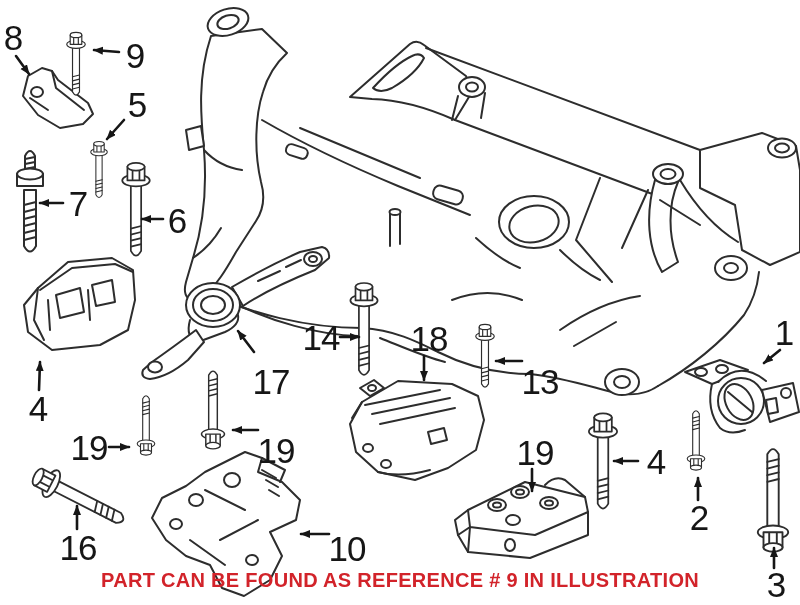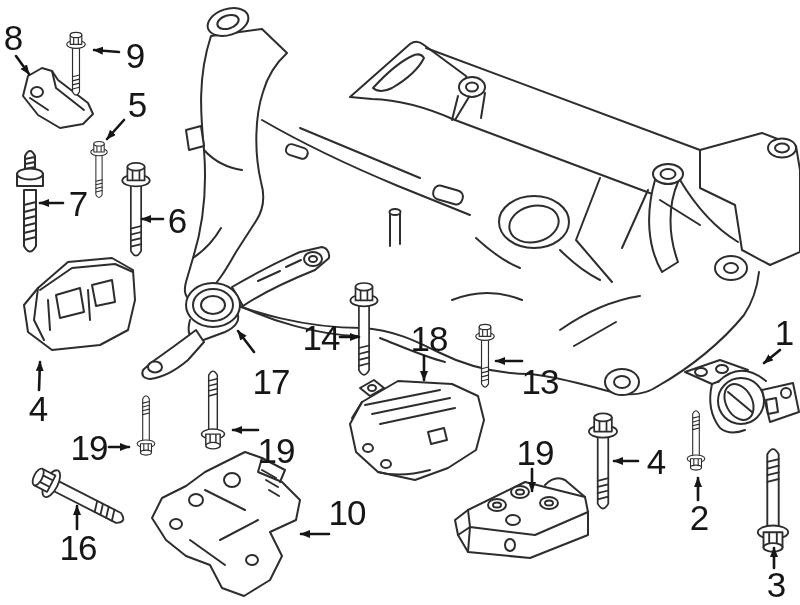--- a/index.html
+++ b/index.html
@@ -250,24 +250,25 @@
 
   <div class="callout" style="left:784px;top:332px">1</div>
   <div class="callout" style="left:699px;top:517px">2</div>
   <div class="callout" style="left:776px;top:584px">3</div>
   <div class="callout" style="left:38px;top:408px">4</div>
   <div class="callout" style="left:137px;top:104px">5</div>
   <div class="callout" style="left:177px;top:220px">6</div>
   <div class="callout" style="left:78px;top:203px">7</div>
   <div class="callout" style="left:13px;top:37px">8</div>
   <div class="callout" style="left:135px;top:55px">9</div>
-  <div class="callout" style="left:347px;top:512px">10</div>
+  <div class="callout" style="left:347px;top:548px">10</div>
   <div class="callout" style="left:78px;top:547px">16</div>
   <div class="callout" style="left:429px;top:338px">18</div>
   <div class="callout" style="left:540px;top:381px">13</div>
   <div class="callout" style="left:321px;top:337px">14</div>
   <div class="callout" style="left:535px;top:452px">19</div>
   <div class="callout" style="left:656px;top:461px">4</div>
   <div class="callout" style="left:271px;top:381px">17</div>
   <div class="callout" style="left:89px;top:447px">19</div>
   <div class="callout" style="left:276px;top:450px">19</div>
 
+  <div class="caption">PART CAN BE FOUND AS REFERENCE # 9 IN ILLUSTRATION</div>
 </div>
 
 </body></html>

